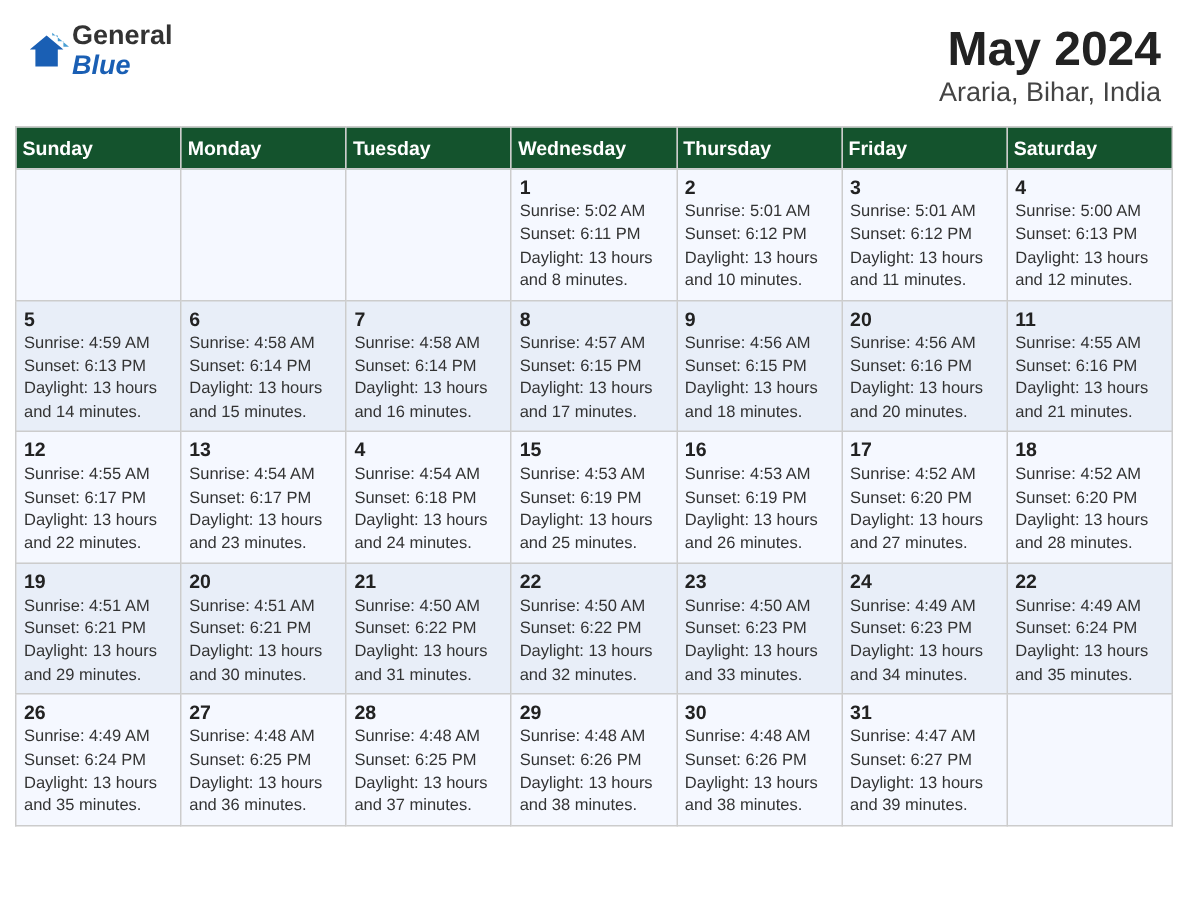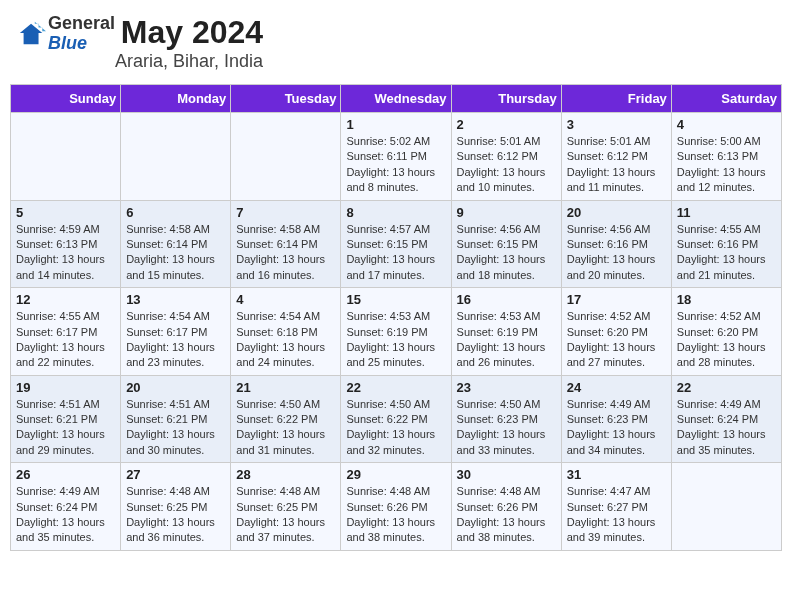--- a/index.html
+++ b/index.html
@@ -5,20 +5,21 @@
     * { box-sizing: border-box; margin: 0; padding: 0; }
     body {
       font-family: Arial, sans-serif;
       background: #fff;
       width: 792px;
       min-height: 612px;
       padding: 10px;
     }
     .header {
       display: flex;
+      justify-content: space-between;
       align-items: flex-start;
       margin-bottom: 8px;
       padding: 4px 8px;
     }
     .logo {
       display: flex;
       align-items: center;
     }
     .logo-text {
       font-size: 18px;
@@ -41,24 +42,24 @@
     .location {
       font-size: 18px;
       color: #444;
     }
     table {
       width: 100%;
       border-collapse: collapse;
       font-size: 11px;
     }
     thead tr th {
-      background-color: #6d28d9;
+      background-color: #14532d;
       color: #fff;
       padding: 6px 4px;
-      text-align: right;
+      text-align: left;
       font-size: 13px;
       font-weight: bold;
       border: 1px solid #ccc;
     }
     tbody tr td {
       vertical-align: top;
       padding: 4px 5px;
       border: 1px solid #ccc;
       min-height: 70px;
       height: 85px;

